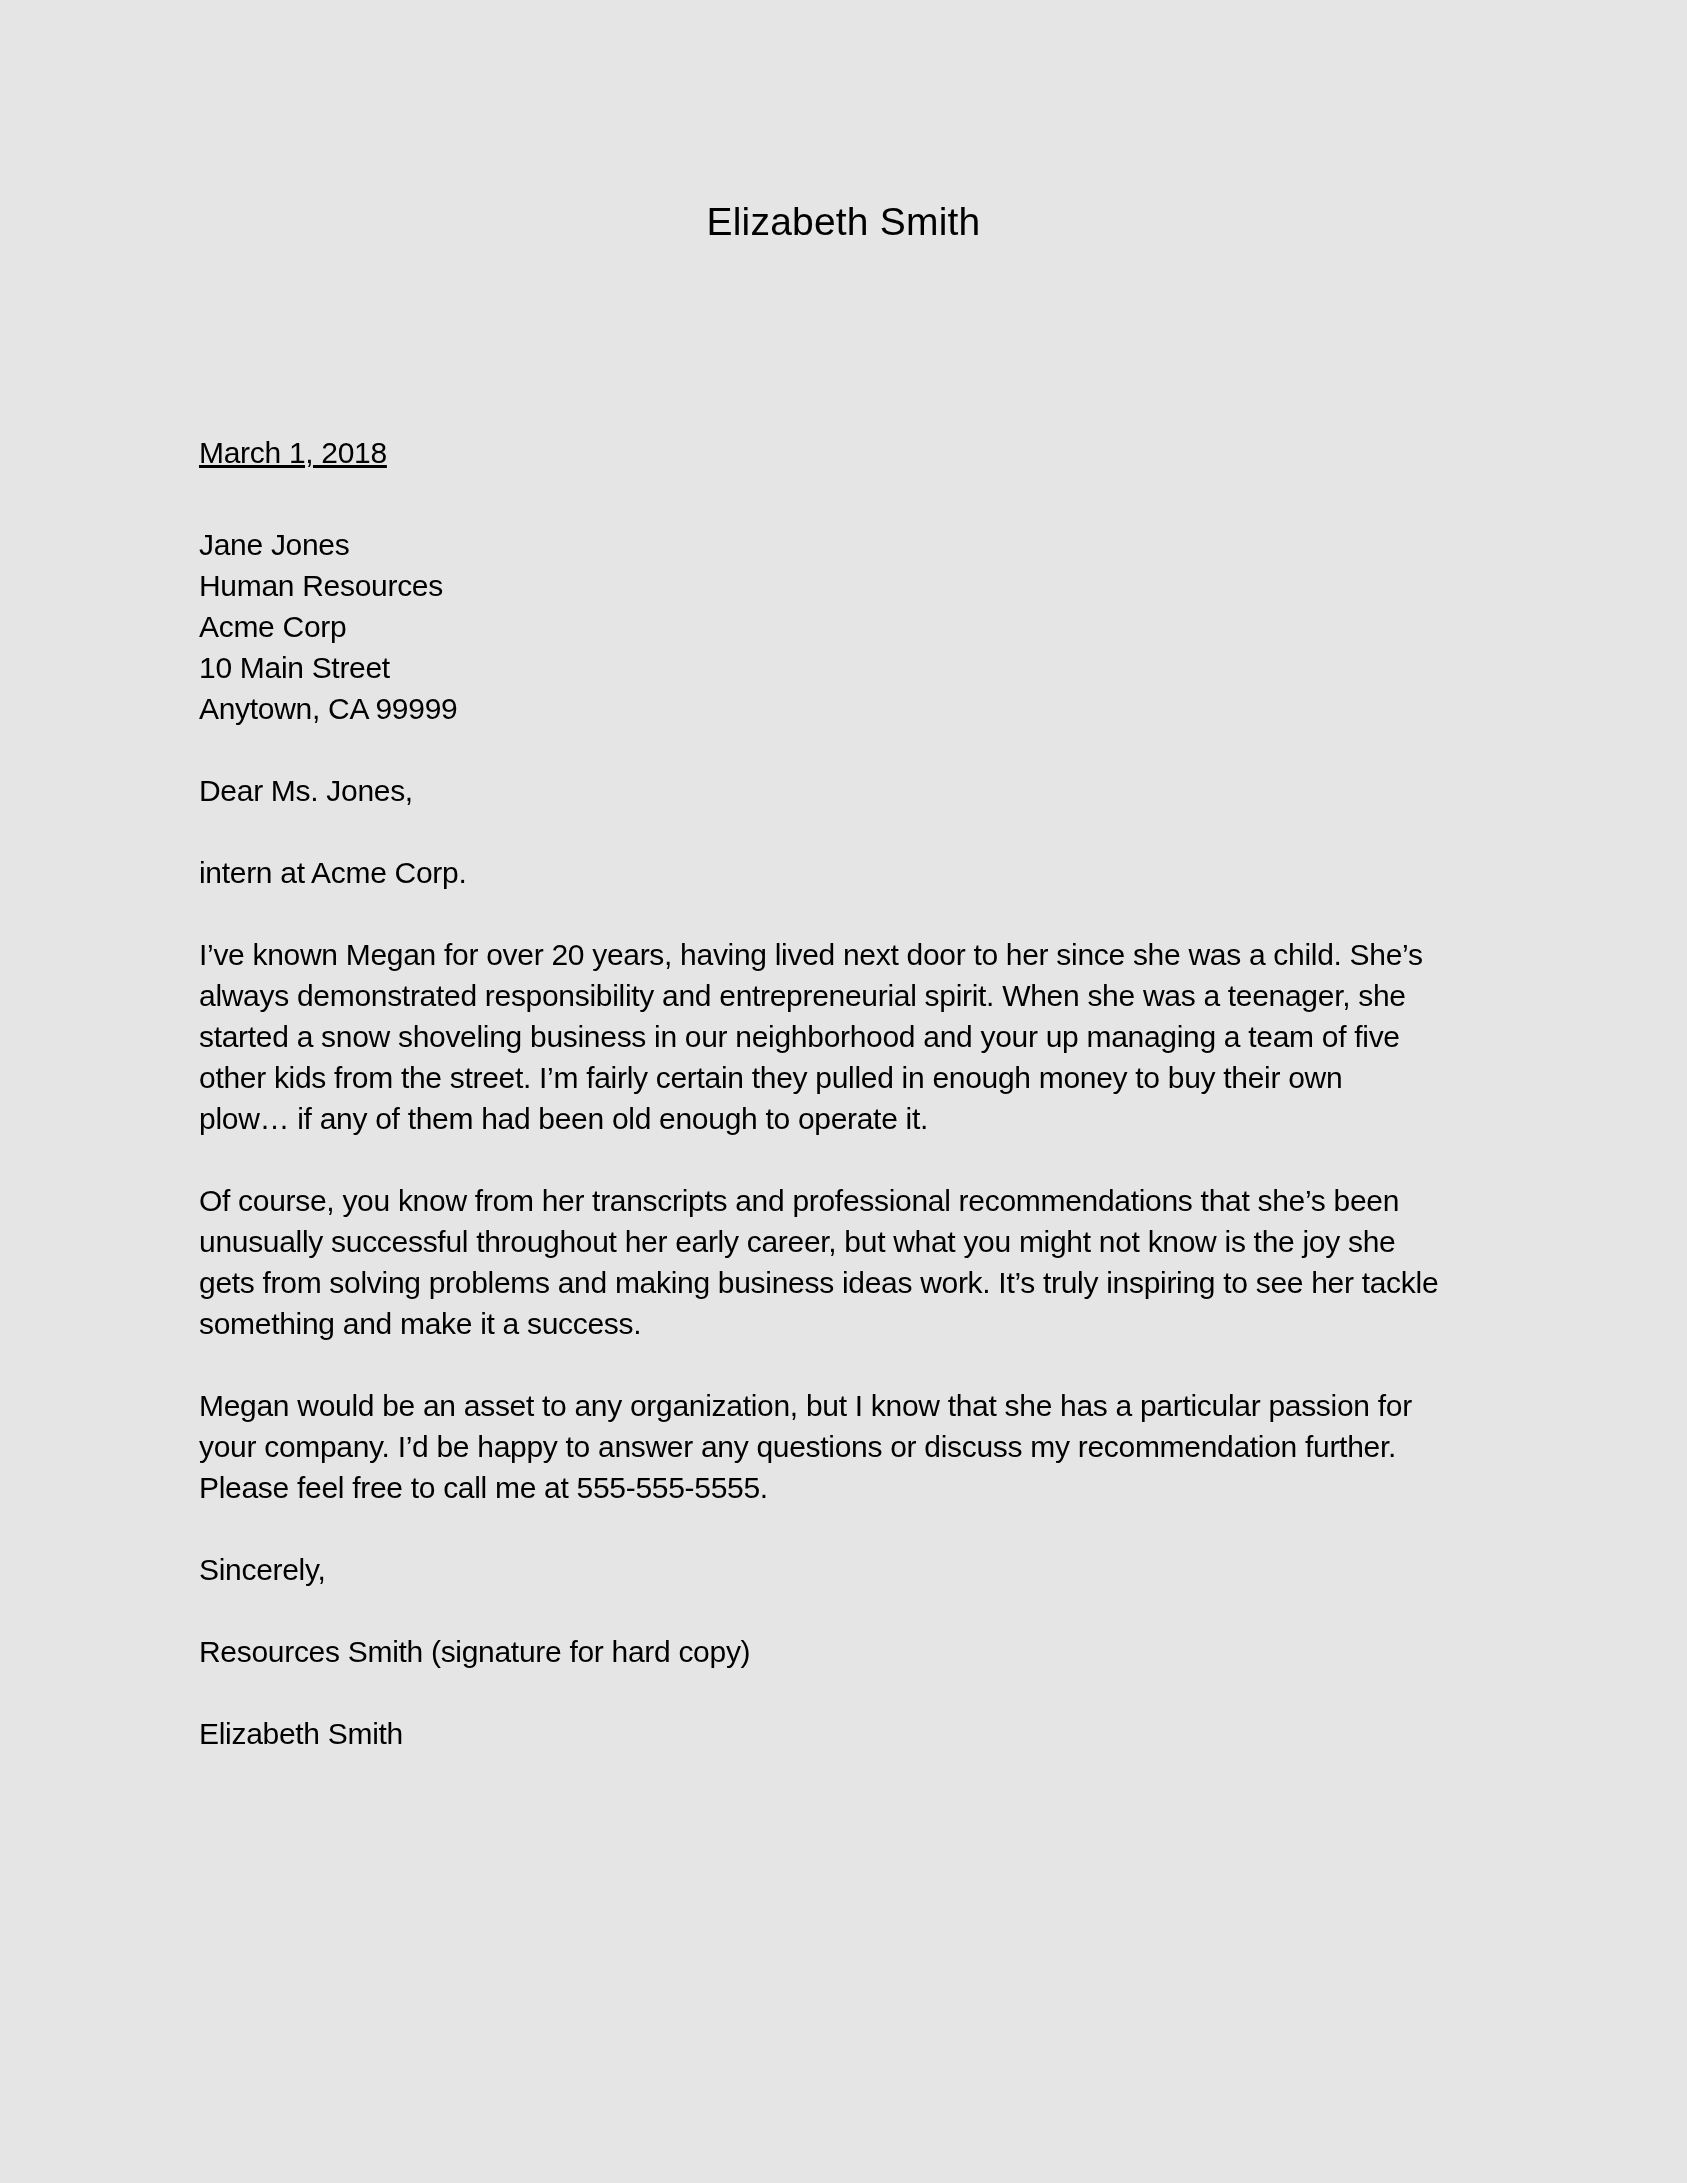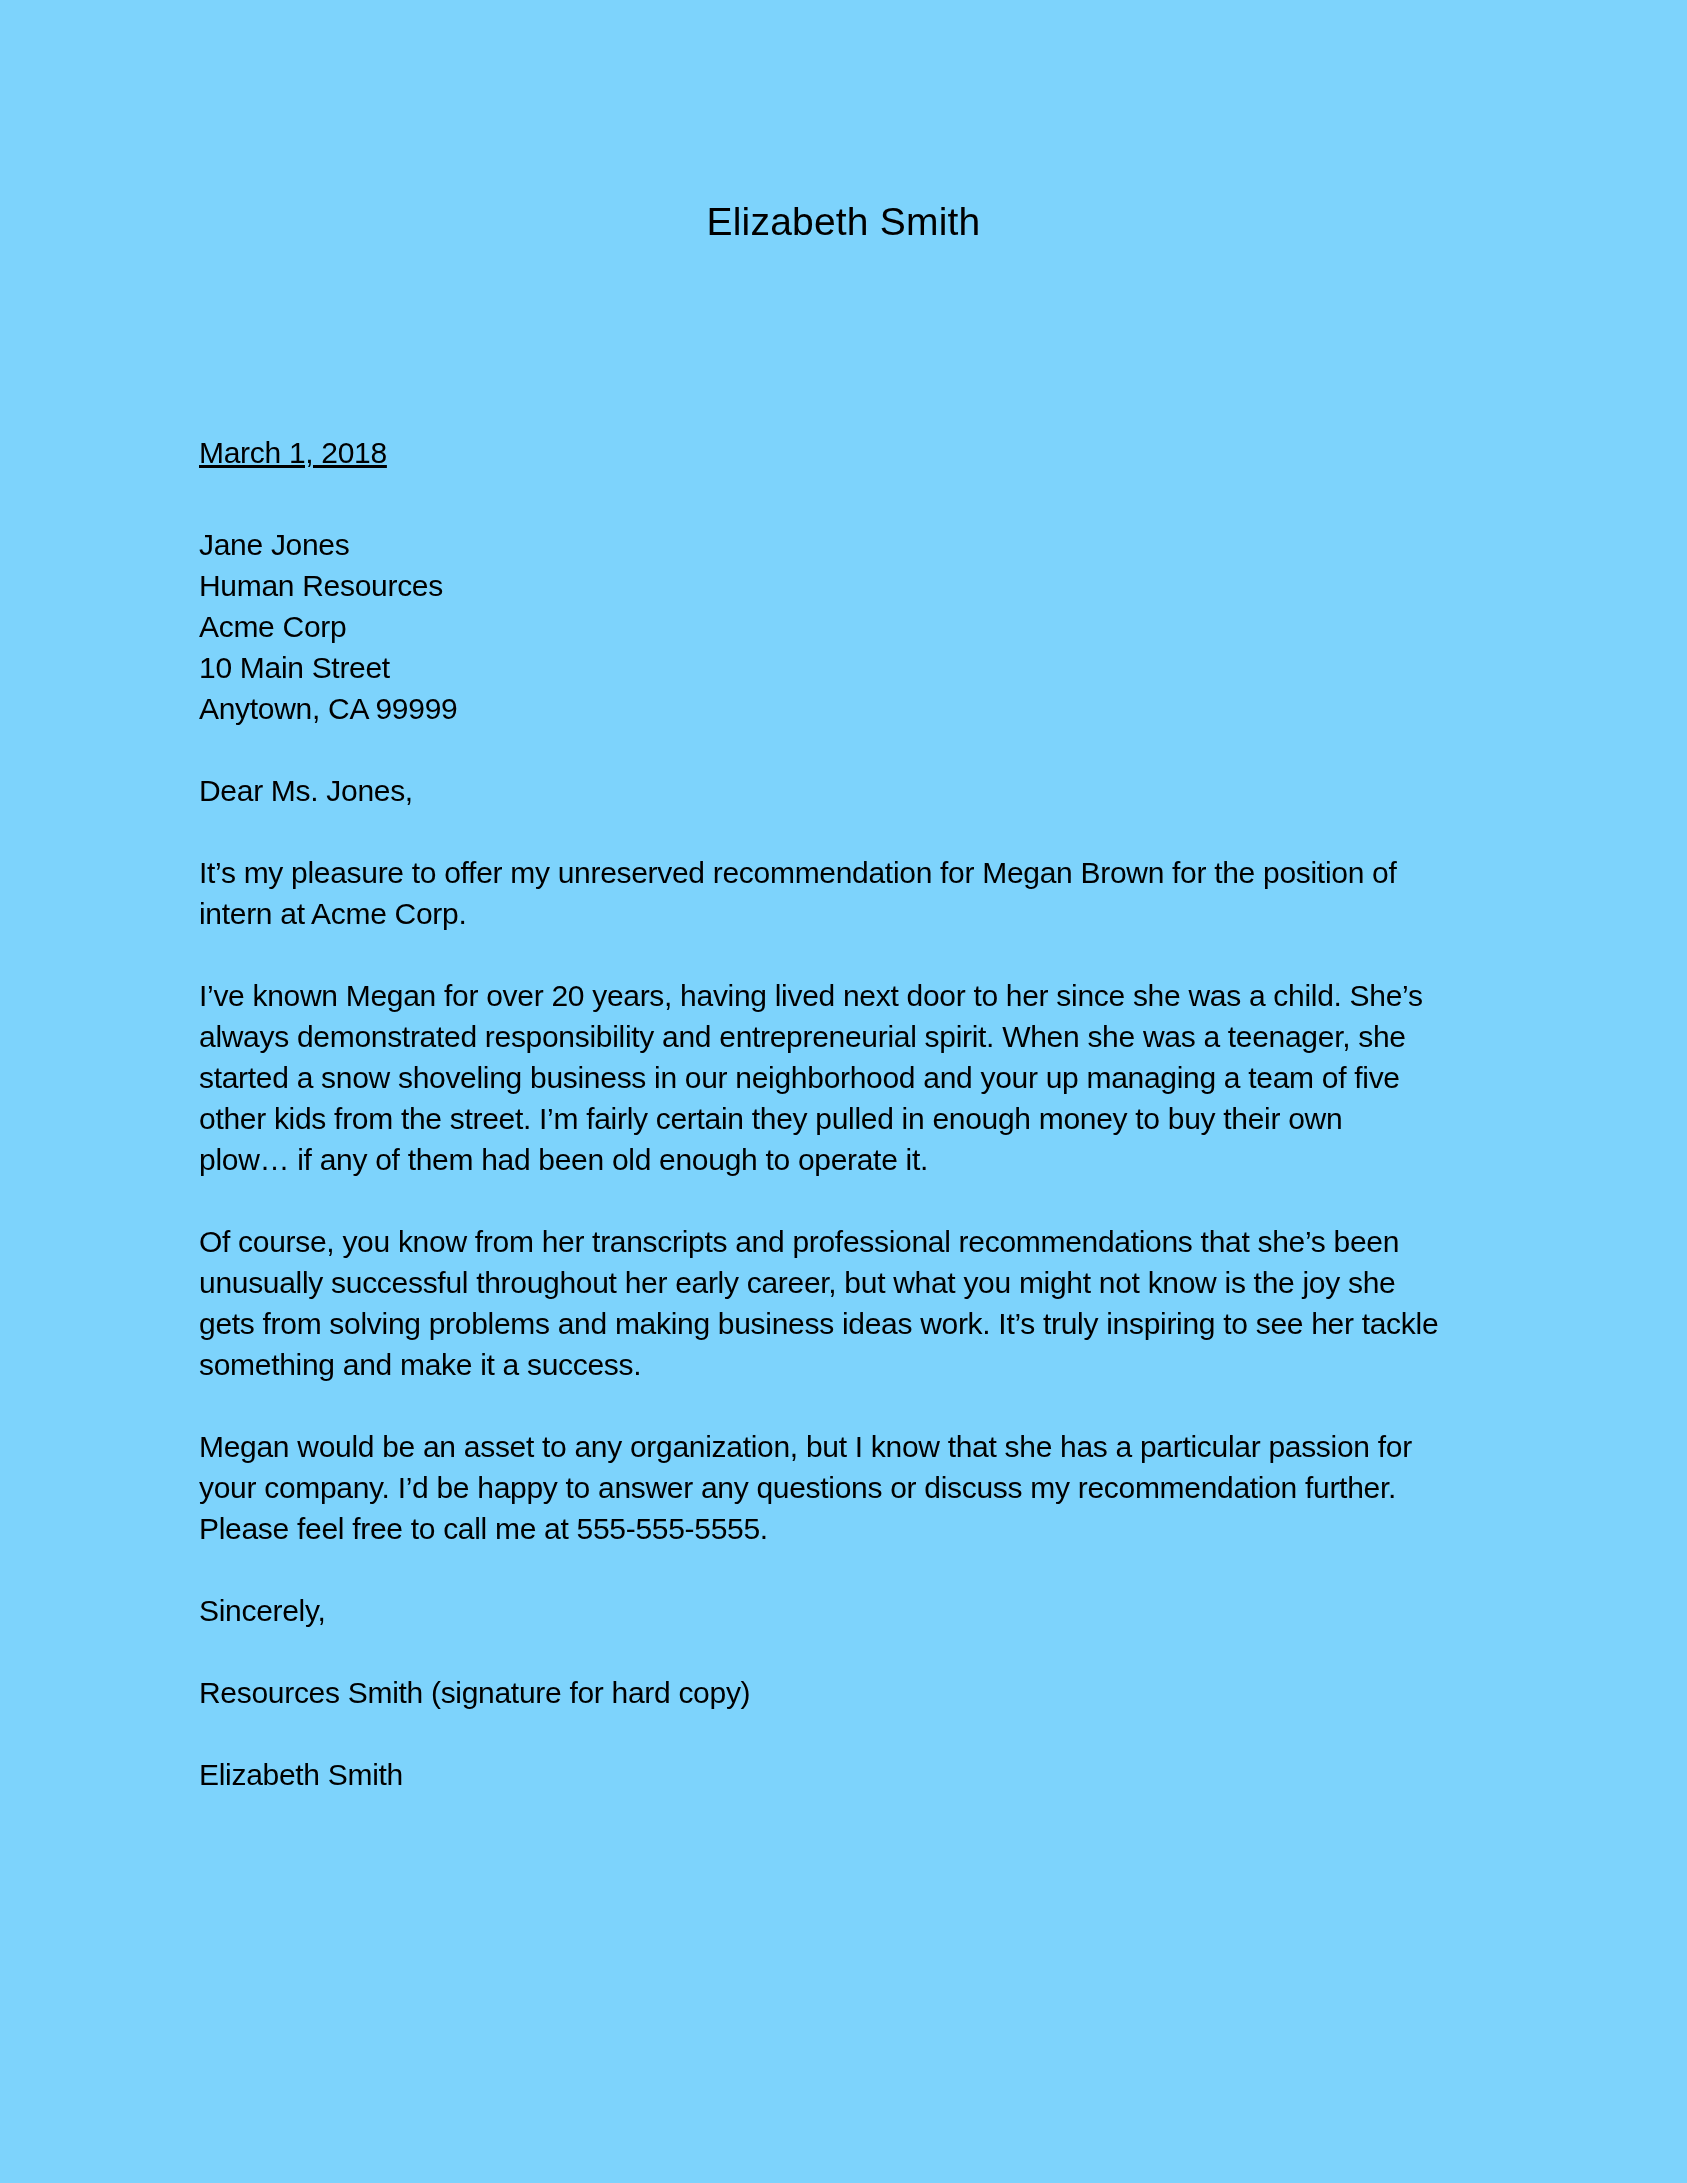--- a/index.html
+++ b/index.html
@@ -1,21 +1,21 @@
 <!DOCTYPE html>
 <html style="font-size:14px"><head>
 <meta charset="utf-8">
 <style>
   html, body { margin: 0; padding: 0; background: #ffffff; }
   body {
     width: 1687px; height: 2184px; position: relative; overflow: hidden;
     font-family: "Liberation Sans", "DejaVu Sans", sans-serif;
     color: #000000;
   }
-  .page { position: absolute; left: 0; top: 0; width: 1687px; height: 2184px; background: #7dd3fc; }
+  .page { position: absolute; left: 0; top: 0; width: 1687px; height: 2184px; background: #e5e5e5; }
   .header { position: absolute; top: 197px; left: 0; width: 1687px; text-align: center; }
   .name { font-size: 39px; line-height: 49px; letter-spacing: 0.2px; display: block; }
   .contact { font-size: 23px; line-height: 30px; display: block; margin-top: 2.6px; letter-spacing: -0.2px; }
   .body {
     position: absolute; left: 199px; top: 432px; width: 1293px;
     font-size: 30px; line-height: 41px; letter-spacing: -0.3px;
   }
   .block { margin: 0 0 41px 0; }
   .line { display: block; white-space: nowrap; }
   .date { margin-bottom: 51px; text-decoration: underline; }
@@ -40,21 +40,20 @@
       <span class="line">Acme Corp</span>
       <span class="line">10 Main Street</span>
       <span class="line">Anytown, CA 99999</span>
     </div>
 
     <div class="block">
       <span class="line">Dear Ms. Jones,</span>
     </div>
 
     <div class="block">
-      <span class="line">It’s my pleasure to offer my unreserved recommendation for Megan Brown for the position of</span>
       <span class="line">intern at Acme Corp.</span>
     </div>
 
     <div class="block">
       <span class="line">I’ve known Megan for over 20 years, having lived next door to her since she was a child. She’s</span>
       <span class="line">always demonstrated responsibility and entrepreneurial spirit. When she was a teenager, she</span>
       <span class="line">started a snow shoveling business in our neighborhood and your up managing a team of five</span>
       <span class="line">other kids from the street. I’m fairly certain they pulled in enough money to buy their own</span>
       <span class="line">plow… if any of them had been old enough to operate it.</span>
     </div>

